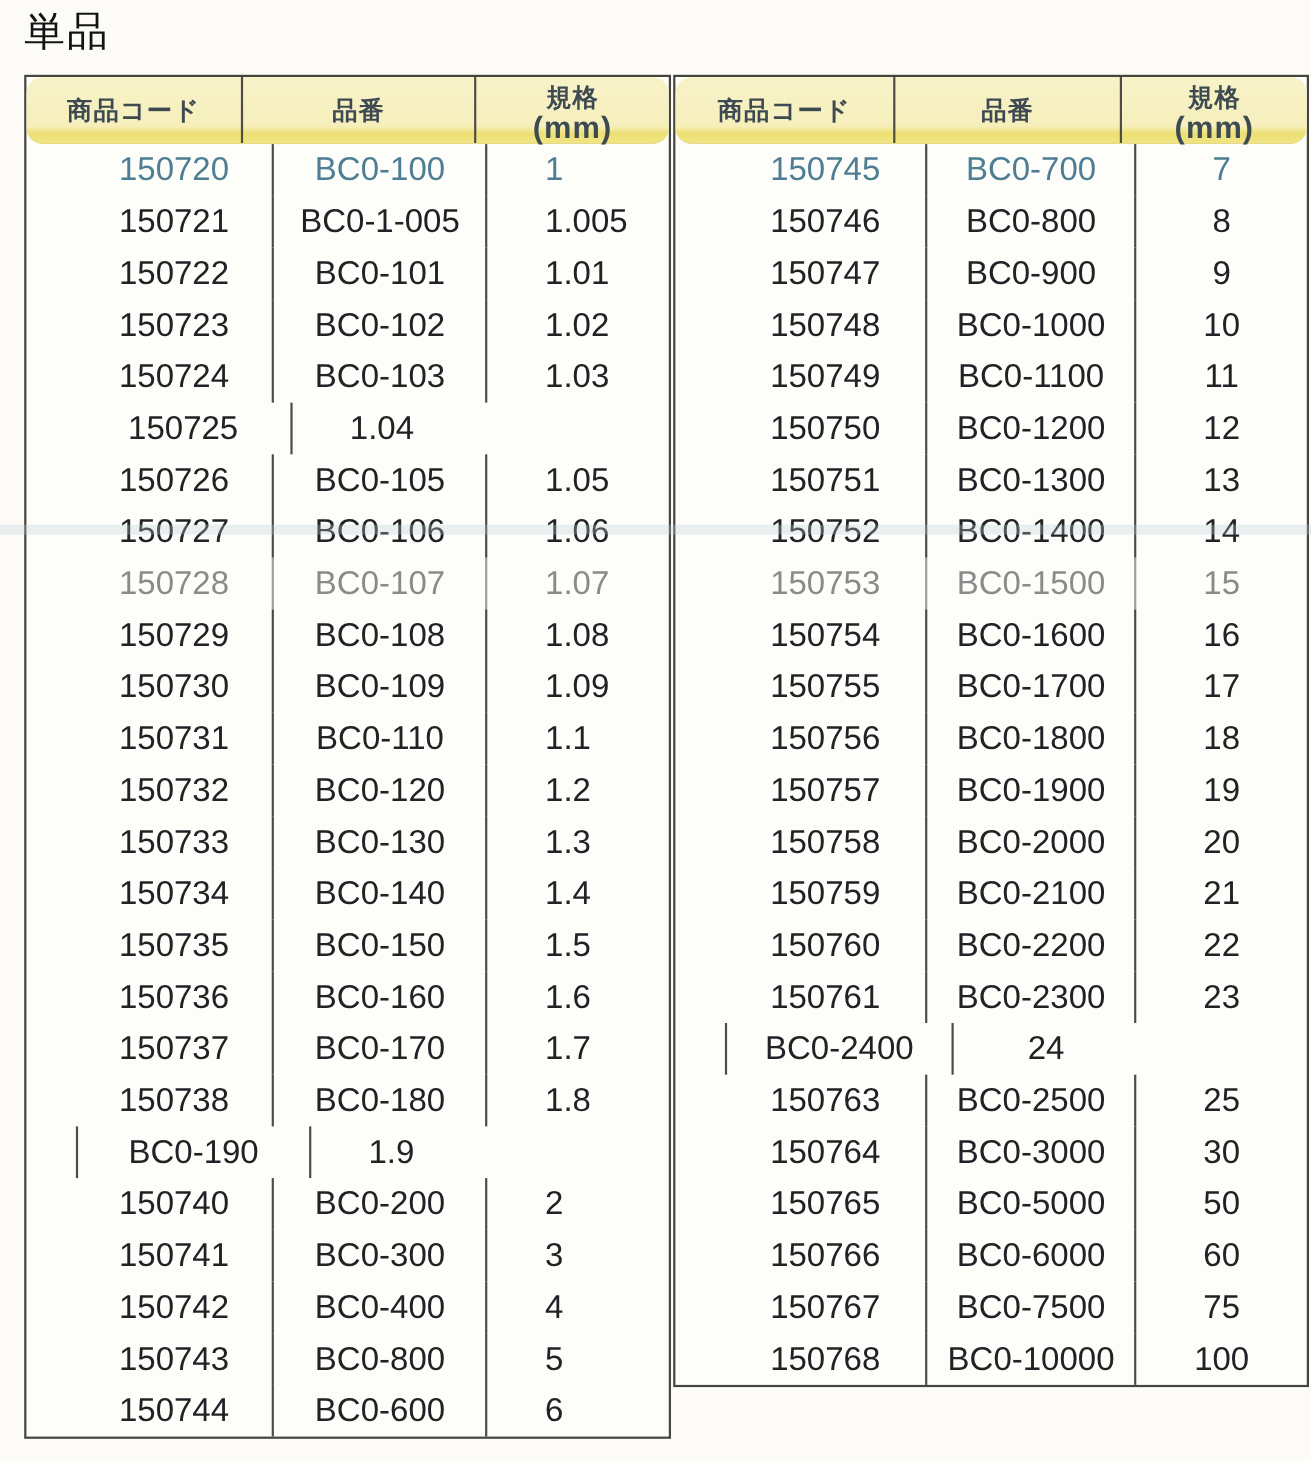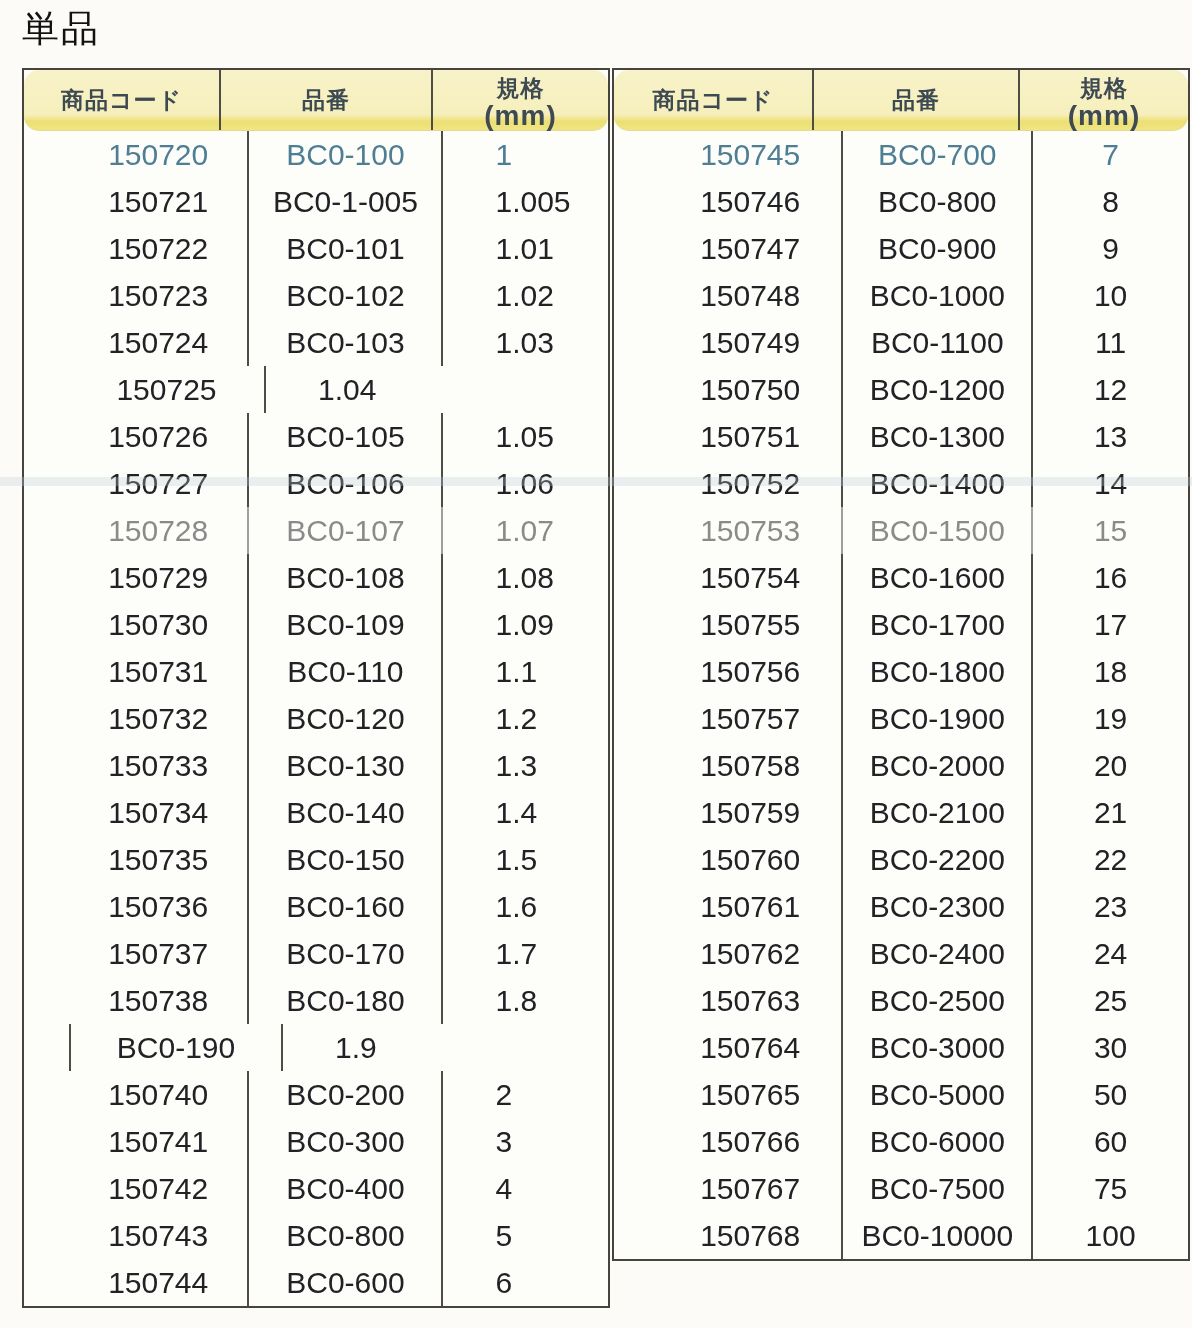--- a/index.html
+++ b/index.html
@@ -330,21 +330,20 @@
     <div class="cell c3 data">22</div>
   </div>
 
   <div class="body-row">
     <div class="cell c1 data">150761</div>
     <div class="cell c2 data">BC0-2300</div>
     <div class="cell c3 data">23</div>
   </div>
 
   <div class="body-row">
-    <div class="cell c1 data">150762</div>
     <div class="cell c2 data">BC0-2400</div>
     <div class="cell c3 data">24</div>
   </div>
 
   <div class="body-row">
     <div class="cell c1 data">150763</div>
     <div class="cell c2 data">BC0-2500</div>
     <div class="cell c3 data">25</div>
   </div>
 

